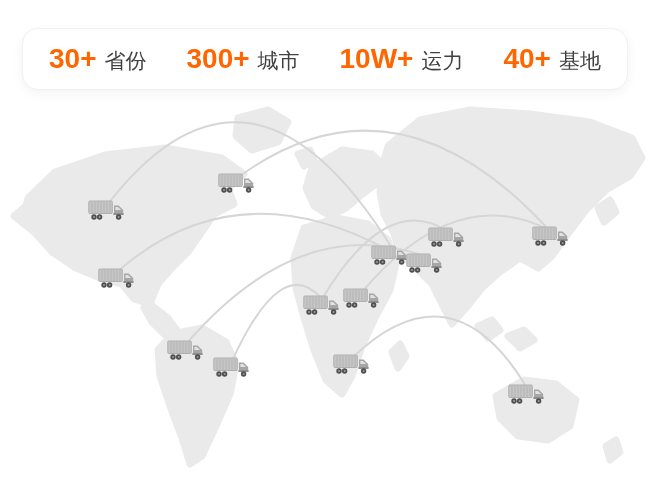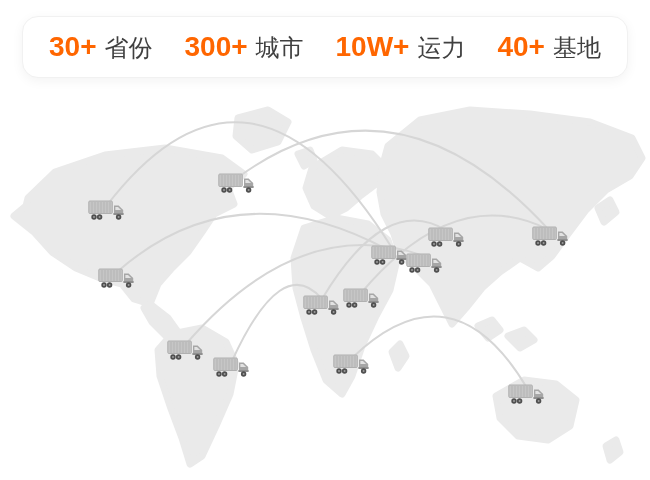--- a/index.html
+++ b/index.html
@@ -28,42 +28,42 @@
   }
   .route-arc {
     fill: none;
     stroke: var(--arc-stroke, #D6D6D6);
     stroke-width: 2;
     stroke-linecap: round;
   }
   .stats-bar {
     position: absolute;
     left: 22px;
-    top: 16px;
+    top: 28px;
     width: 606px;
     height: 62px;
     z-index: 2;
     display: flex;
     align-items: center;
     justify-content: space-between;
     padding: 0 26px;
     box-sizing: border-box;
     background: #ffffff;
     border: 1px solid #f1f1f1;
     border-radius: 16px;
     box-shadow: 0 3px 12px rgba(0,0,0,0.05);
   }
   .stat-item { display: flex; align-items: baseline; gap: 8px; white-space: nowrap; }
   .stat-value {
     font-size: 28px;
     font-weight: 800;
     color: var(--accent, #FF6600);
   }
   .stat-label {
-    font-size: 24px;
+    font-size: 21px;
     font-weight: 500;
     color: var(--stat-label, #404040);
   }
 </style>
 </head>
 <body>
 
 <div class="page">
 
   <svg class="map-svg" viewBox="0 0 650 480" xmlns="http://www.w3.org/2000/svg" xmlns:xlink="http://www.w3.org/1999/xlink">

